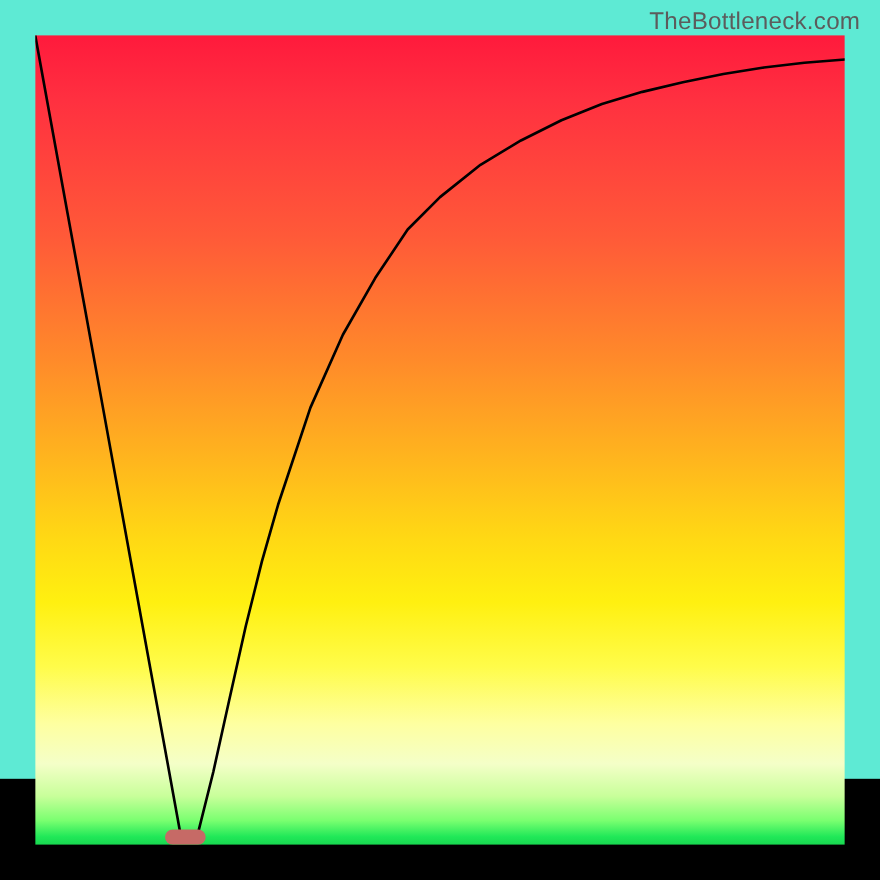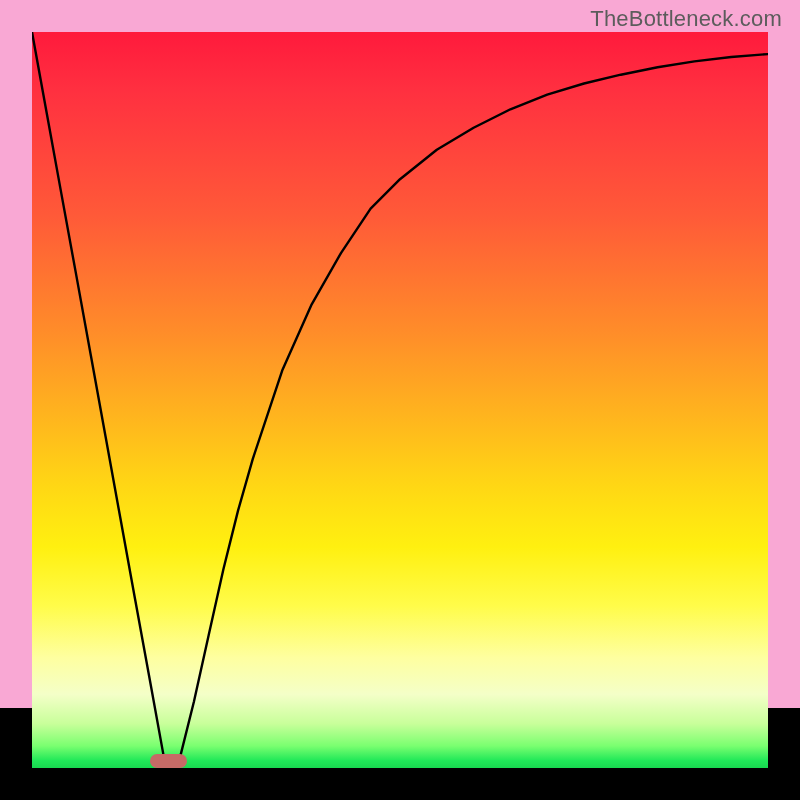--- a/index.html
+++ b/index.html
@@ -8,21 +8,21 @@
     width: 800px;
     height: 800px;
     overflow: hidden;
     background: #000;
     font-family: Arial, Helvetica, sans-serif;
   }
   .frame {
     position: relative;
     width: 800px;
     height: 708px;
-    background: #f9a8d4;
+    background: #5eead4;
     box-sizing: border-box;
   }
   .plot-area {
     position: absolute;
     left: 32px;
     top: 32px;
     width: 736px;
     height: 736px;
     overflow: hidden;
   }

